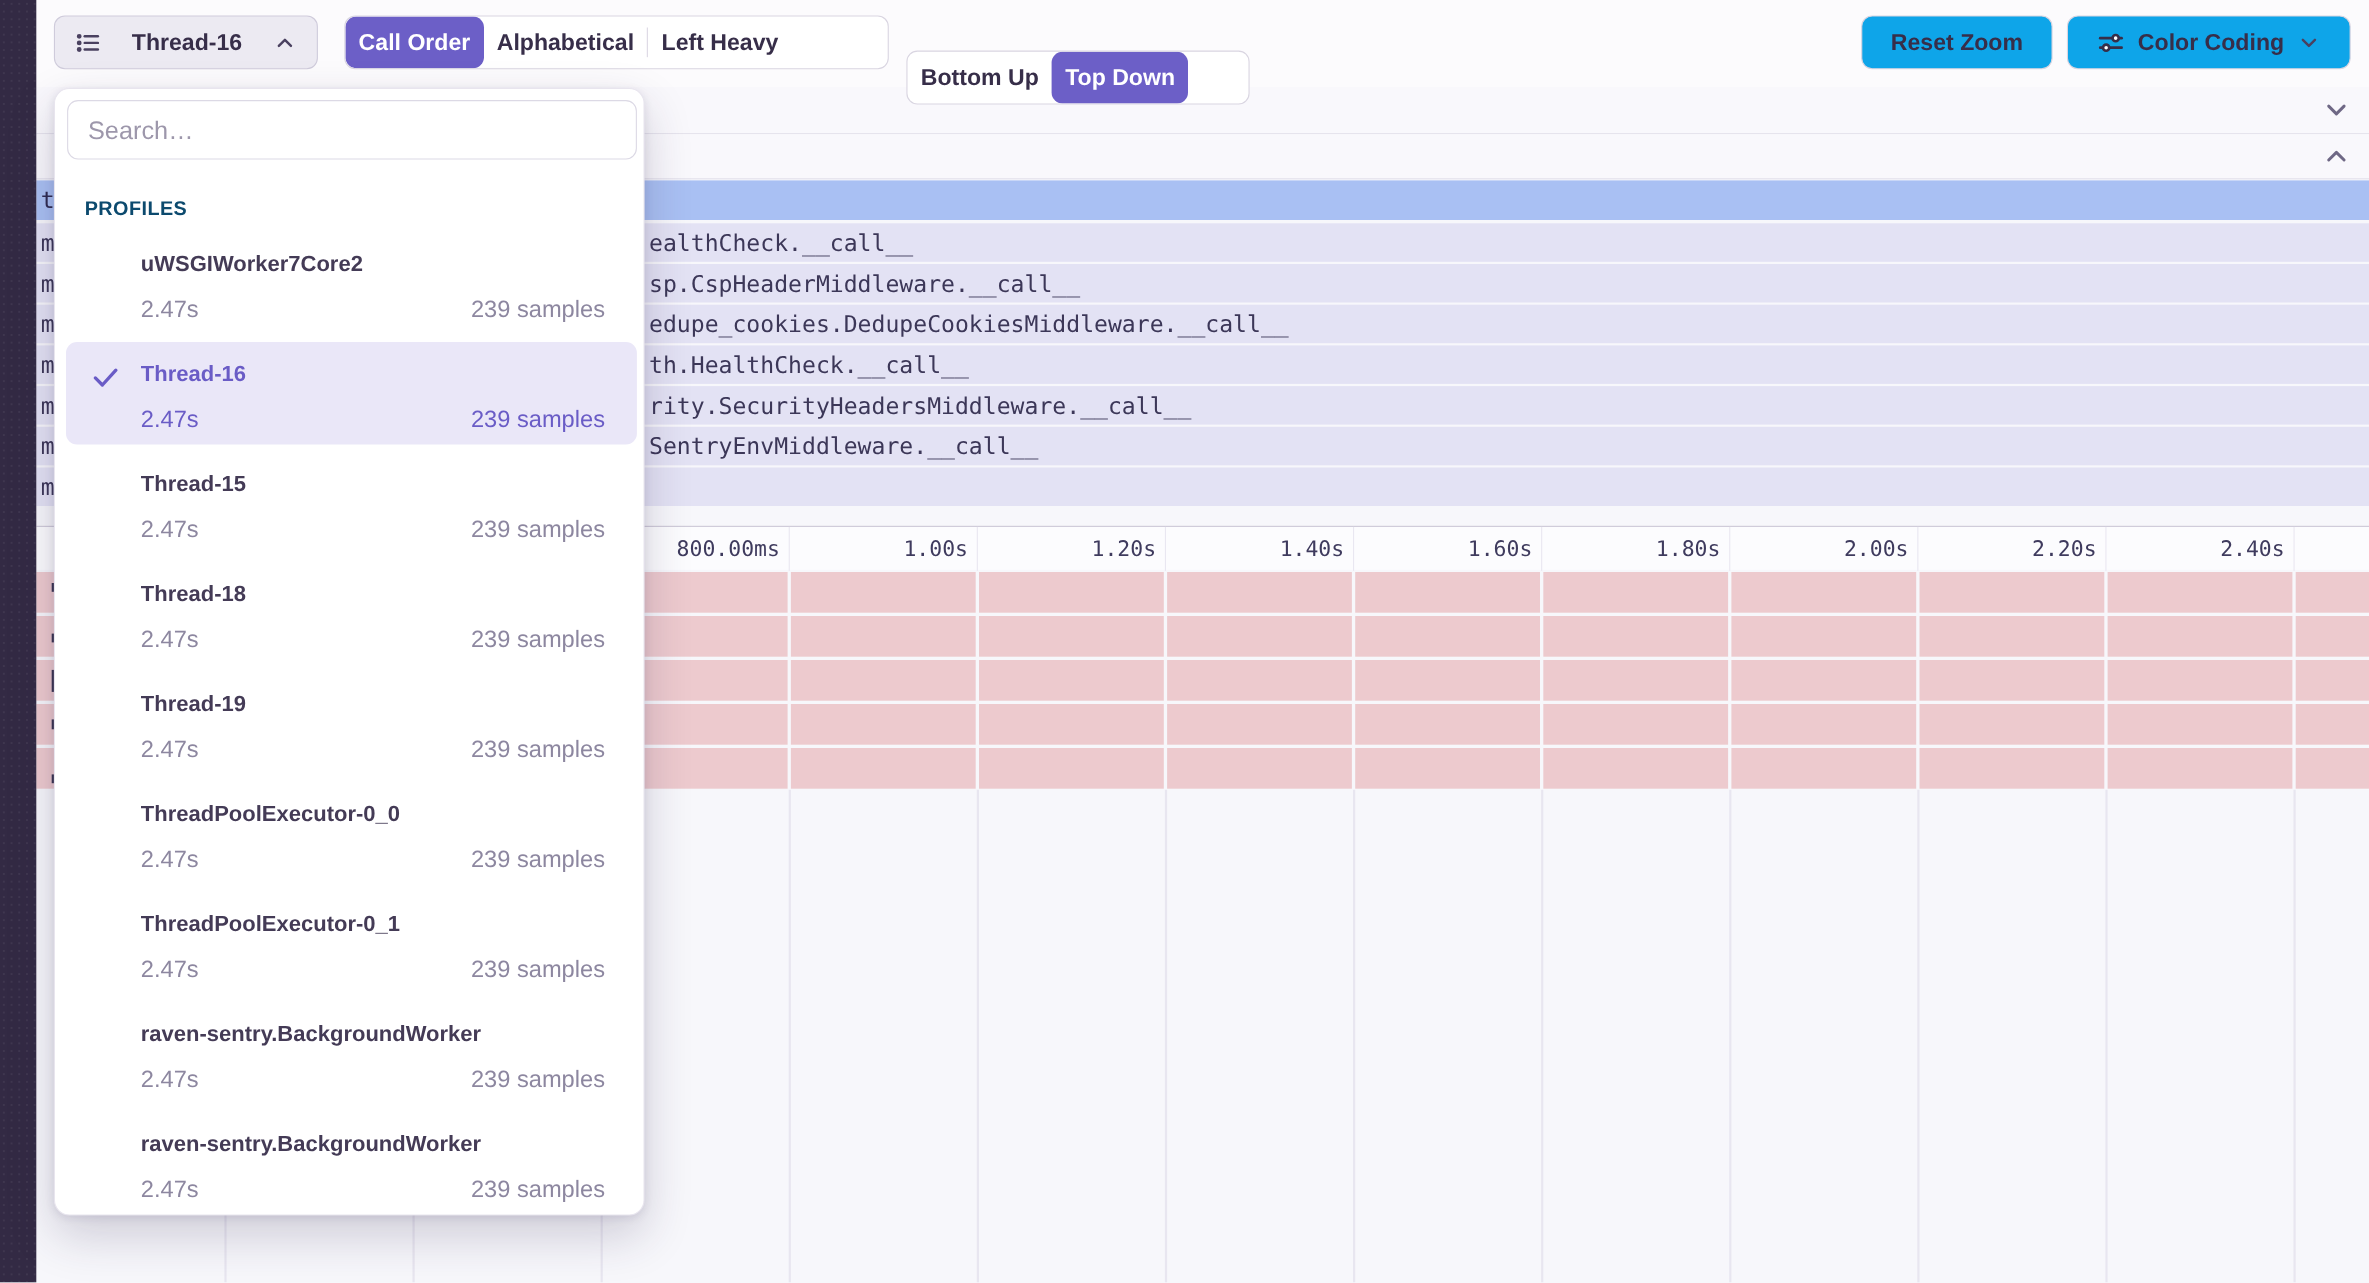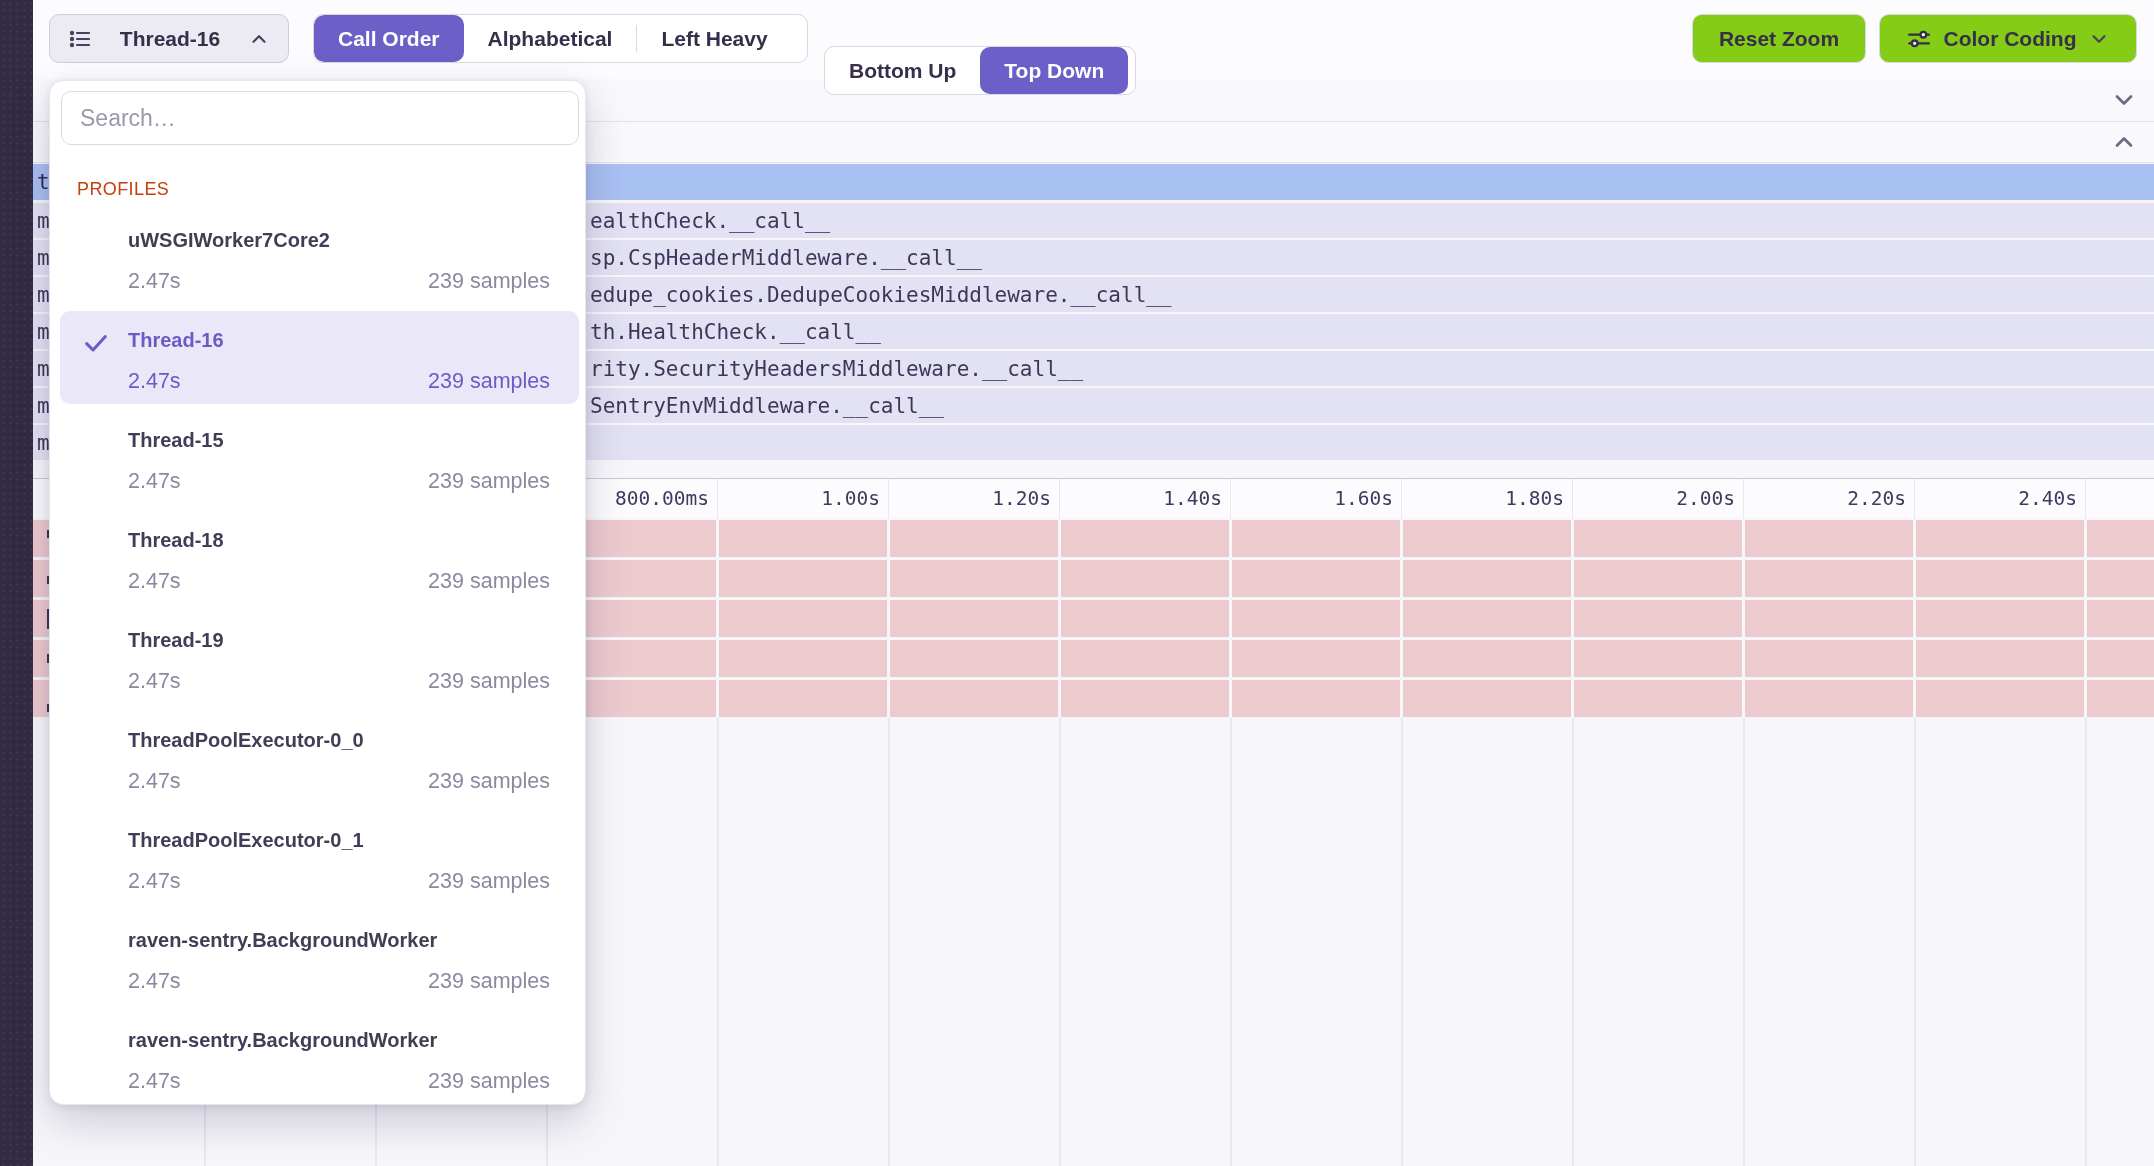--- a/index.html
+++ b/index.html
@@ -22,38 +22,38 @@
   }
 
   
   #toolbar {
     position:absolute; left:33px; top:0; width:2121px; height:79px;
     background:#fcfbfd; z-index:30;
   }
   .tbtn {
     position:absolute; top:14px; height:49px;
     display:flex; align-items:center; gap:10px;
-    background:#84cc16; border:1px solid #d9d5e1; border-radius:10px;
+    background:#0ea5e9; border:1px solid #d9d5e1; border-radius:10px;
     font-size:21px; font-weight:700; color:#372e49; padding:0 18px;
     cursor:pointer;
   }
   #thread-btn { left:16px; width:240px; background:#eceaf2; border-color:#cfcbdb; justify-content:space-between; }
   #thread-btn .lbl { flex:0 0 auto; }
   .seg {
     position:absolute; top:14px; height:49px;
     display:flex; align-items:stretch;
     background:#fff; border:1px solid #d9d5e1; border-radius:10px;
     overflow:hidden;
   }
   #seg-sort { left:280px; width:495px; }
   #seg-dir  { left:791px; width:312px;margin-top:32px; }
   .seg .opt {
     display:flex; align-items:center; justify-content:center;
     font-size:21px; font-weight:700; color:#372e49;
-    padding:0 24px; position:relative; cursor:pointer; white-space:nowrap;
+    padding:0 12px; position:relative; cursor:pointer; white-space:nowrap;
   }
   .seg .opt.sel {
     background:#6C5FC7; color:#fff; border-radius:10px; margin:0; 
   }
   .seg .divider { width:1px; background:#dcd8e4; margin:10px 0; }
   #find-box {
     position:absolute; left:1122px; top:14px; width:520px; height:49px;
     background:#fff; border:1px solid #d9d5e1; border-radius:10px;
     display:flex; align-items:center; padding:0 14px; gap:10px;
   }
@@ -117,21 +117,21 @@
   }
   #profile-search {
     position:absolute; left:11px; top:10px; width:518px; height:54px;
     border:1.5px solid #dcd9e5; border-radius:10px; background:#fff;
     font-size:23px; color:#3a3150; padding:0 18px; outline:none;
     font-family:"Liberation Sans", sans-serif;
   }
   #profile-search::placeholder { color:#9d97ab; }
   #profiles-label {
     position:absolute; left:27px; top:98px;
-    font-size:18px; font-weight:400; letter-spacing:0.4px; color:#c2410c;text-align:center;
+    font-size:18px; font-weight:700; letter-spacing:0.4px; color:#0c4a6e;text-align:center;
   }
   #profile-list { position:absolute; left:0; top:128px; width:537px; }
   .p-item { position:relative; height:100px; cursor:pointer; }
   .p-item .sel-bg {
     position:absolute; left:10px; right:8px; top:2px; bottom:5px;
     background:#eae7f8; border-radius:10px; display:none;
   }
   .p-item.sel .sel-bg { display:block; }
   .p-item .check { position:absolute; left:32px; top:20px; color:#6a5cc6; display:none; }
   .p-item.sel .check { display:block; }

